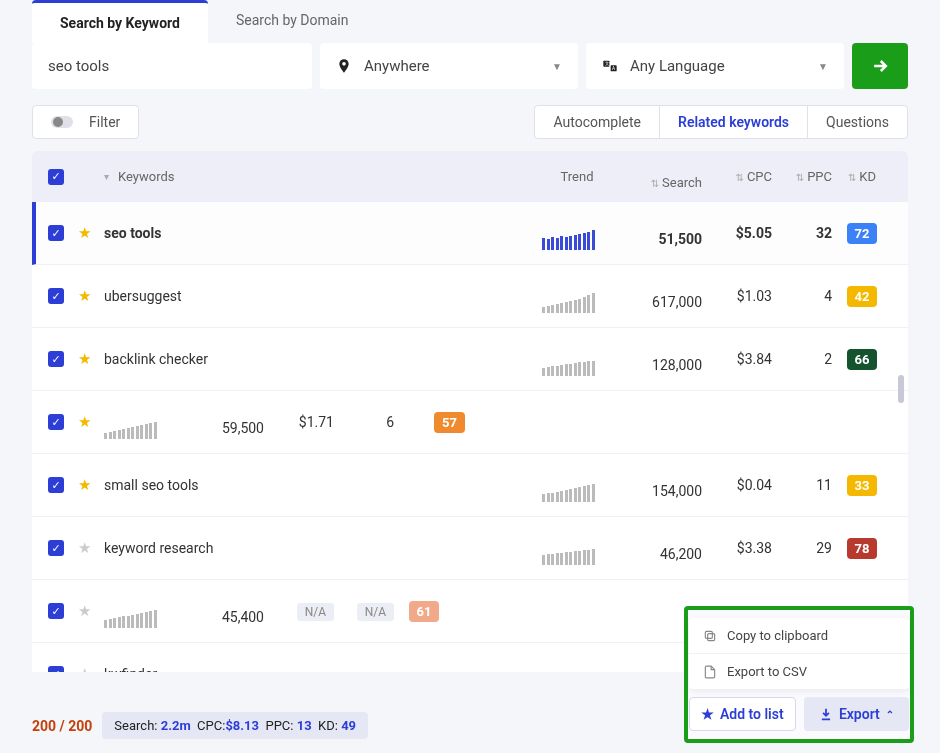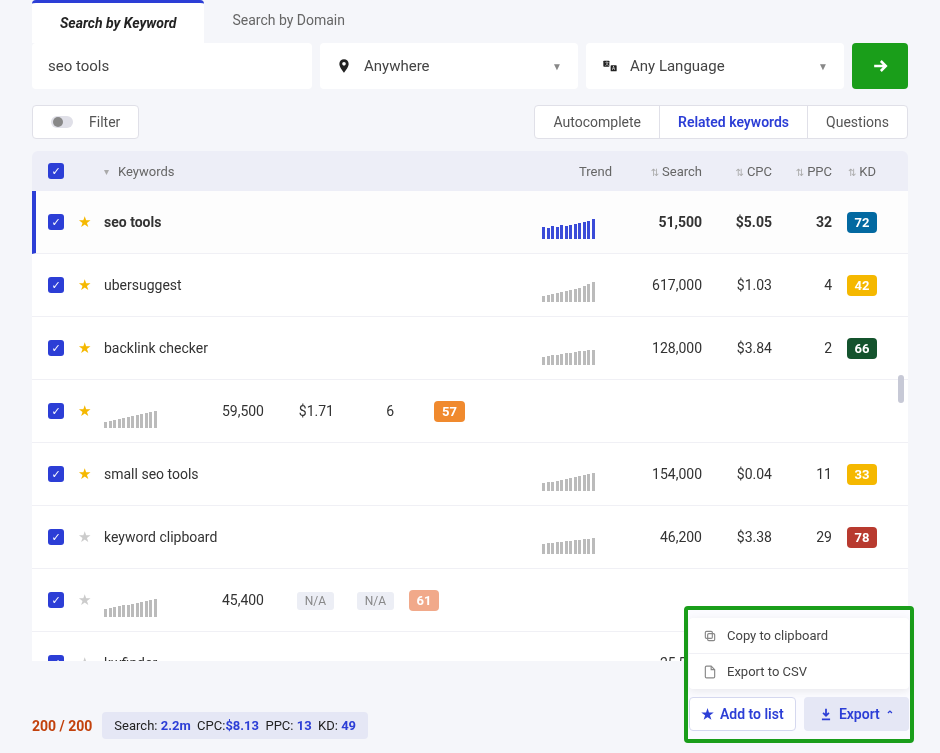--- a/index.html
+++ b/index.html
@@ -1,39 +1,39 @@
 <!DOCTYPE html>
 <html><head>
 <meta charset="utf-8">
 <style>
   * { box-sizing: border-box; margin: 0; padding: 0; font-family: -apple-system, BlinkMacSystemFont, "Segoe UI", Roboto, Arial, sans-serif; }
   body { background: #f5f6fa; width: 940px; height: 753px; overflow: hidden; position: relative; color: #333; }
   .tabs { display: flex; padding-left: 32px; }
   .tab { padding: 12px 28px; font-size: 14px; color: #666; cursor: pointer; background: #f5f6fa; border-radius: 4px 4px 0 0; }
-  .tab.active { background: #fff; font-weight: 700; color: #222; border-top: 3px solid #2c3ed6; font-style: italic; }
+  .tab.active { background: #fff; font-weight: 700; color: #222; border-top: 3px solid #2c3ed6; }
   .search-row { display: flex; gap: 8px; padding: 0 32px 16px 32px; }
   .search-input { flex: 1; background: #fff; border-radius: 4px; padding: 14px 16px; font-size: 15px; color: #444; display: flex; align-items: center; }
   .dropdown { background: #fff; border-radius: 4px; padding: 14px 16px; font-size: 15px; color: #444; display: flex; align-items: center; gap: 12px; width: 258px; position: relative; }
   .dropdown .caret { margin-left: auto; color: #888; font-size: 10px; }
   .go-btn { width: 56px; background: #1a9e1a; border-radius: 4px; display: flex; align-items: center; justify-content: center; color: #fff; }
   .filter-row { display: flex; align-items: center; padding: 0 32px 12px 32px; }
   .filter-pill { background: #fff; border: 1px solid #e0e0e8; border-radius: 4px; padding: 8px 18px; display: flex; align-items: center; gap: 16px; font-size: 14px; color: #555; }
   .filter-pill .toggle { width: 22px; height: 12px; border-radius: 6px; background: #e0e0e8; position: relative; }
   .filter-pill .toggle::after { content:""; position:absolute; width:10px; height:10px; background:#888; border-radius:50%; top:1px; left:2px; }
   .view-tabs { margin-left: auto; display: flex; background: #fff; border: 1px solid #e0e0e8; border-radius: 4px; overflow: hidden; }
   .view-tab { padding: 8px 18px; font-size: 14px; color: #555; border-left: 1px solid #e0e0e8; }
   .view-tab:first-child { border-left: none; }
   .view-tab.active { color: #2c3ed6; font-weight: 600; }
   .table-wrap { padding: 0 32px; position: relative; }
   .thead { display: flex; align-items: center; background: #edeef7; border-radius: 6px 6px 0 0; padding: 12px 16px; font-size: 13px; color: #666; }
   .col-check { width: 30px; }
   .col-star { width: 26px; }
   .col-kw { flex: 1; display:flex; align-items:center; gap:6px; }
-  .col-trend { width: 70px; text-align: right; }
-  .col-search { width: 90px; text-align: right; }
+  .col-trend { width: 70px; text-align: center; }
+  .col-search { width: 90px; text-align: right; margin-top: 12px; }
   .col-cpc { width: 70px; text-align: right; }
   .col-ppc { width: 60px; text-align: right; }
   .col-kd { width: 60px; text-align: center; }
   .sort-icon { color:#aaa; font-size:10px; margin-right:3px; }
   .rows { background: #fff; max-height: 470px; overflow: hidden; }
   .row { display: flex; align-items: center; padding: 14px 16px; border-bottom: 1px solid #f0f0f5; font-size: 14px; min-height: 50px; }
   .row.sel { border-left: 4px solid #2c3ed6; padding-left: 12px; background:#fdfdfd; }
   .row .col-kw { font-weight: 400; color: #333; }
   .row.sel .col-kw { font-weight: 700; }
   .chk { width: 16px; height: 16px; background: #2c3ed6; border-radius: 3px; display:flex; align-items:center; justify-content:center; color:#fff; font-size:11px; }
@@ -148,21 +148,21 @@
             <span style="height: 15px;"></span>
             <span style="height: 16px;"></span>
             <span style="height: 17px;"></span>
             <span style="height: 18px;"></span>
             <span style="height: 20px;"></span>
           </div>
         </div>
         <div class="col-search"><b>51,500</b></div>
         <div class="col-cpc"><b>$5.05</b></div>
         <div class="col-ppc"><b>32</b></div>
-        <div class="col-kd"><span class="kd-badge" style="background: #0369a1;">72</span></div>
+        <div class="col-kd"><span class="kd-badge" style="background: #3b82f6;">72</span></div>
       </div>
       <div class="row">
         <div class="col-check">
           <span class="chk">✓</span>
         </div>
         <div class="col-star"><span class="star ">★</span></div>
         <div class="col-kw">ubersuggest</div>
         <div class="col-trend">
           <div class="trend gray">
             <span style="height: 6px;"></span>
@@ -262,21 +262,21 @@
         <div class="col-search">154,000</div>
         <div class="col-cpc">$0.04</div>
         <div class="col-ppc">11</div>
         <div class="col-kd"><span class="kd-badge" style="background: rgb(245, 184, 0);">33</span></div>
       </div>
       <div class="row">
         <div class="col-check">
           <span class="chk">✓</span>
         </div>
         <div class="col-star"><span class="star gray">★</span></div>
-        <div class="col-kw">keyword clipboard</div>
+        <div class="col-kw">keyword research</div>
         <div class="col-trend">
           <div class="trend gray">
             <span style="height: 10px;"></span>
             <span style="height: 11px;"></span>
             <span style="height: 11px;"></span>
             <span style="height: 12px;"></span>
             <span style="height: 12px;"></span>
             <span style="height: 13px;"></span>
             <span style="height: 13px;"></span>
             <span style="height: 14px;"></span>

